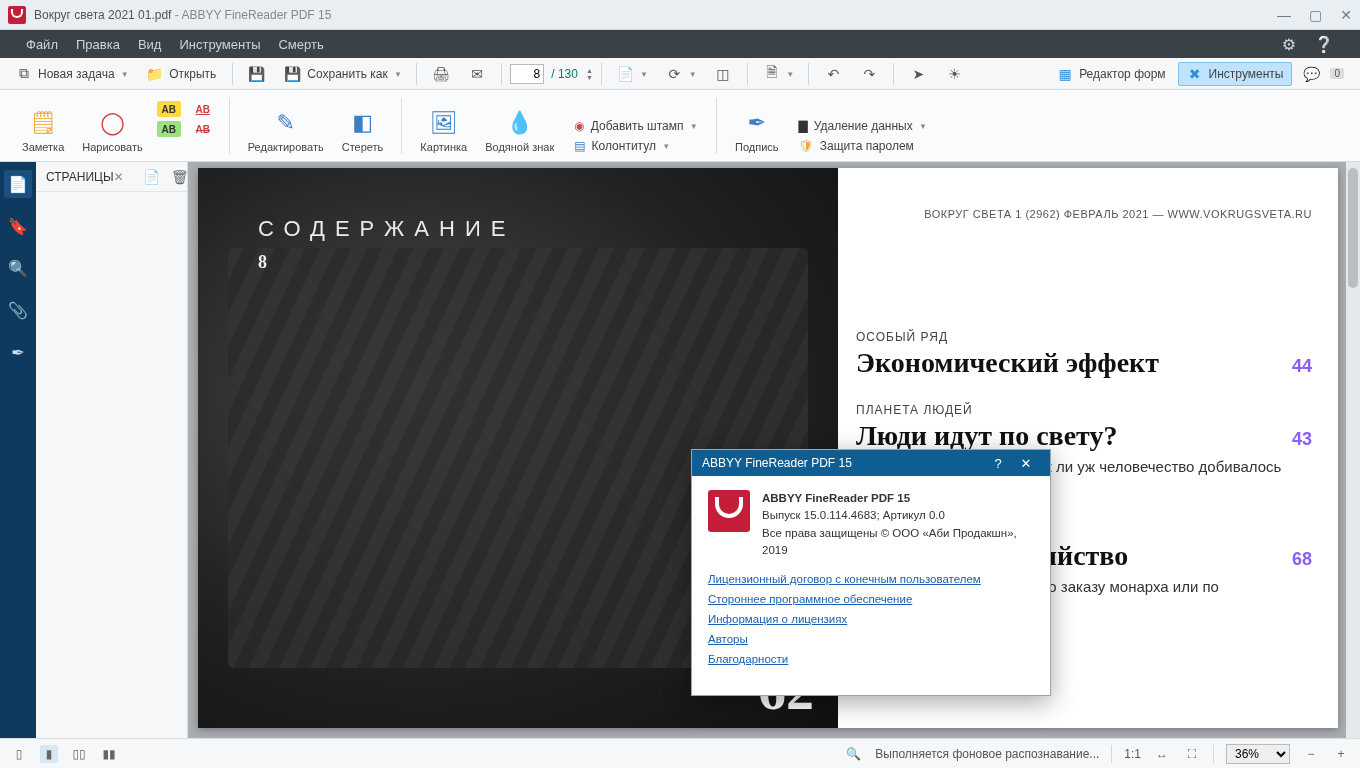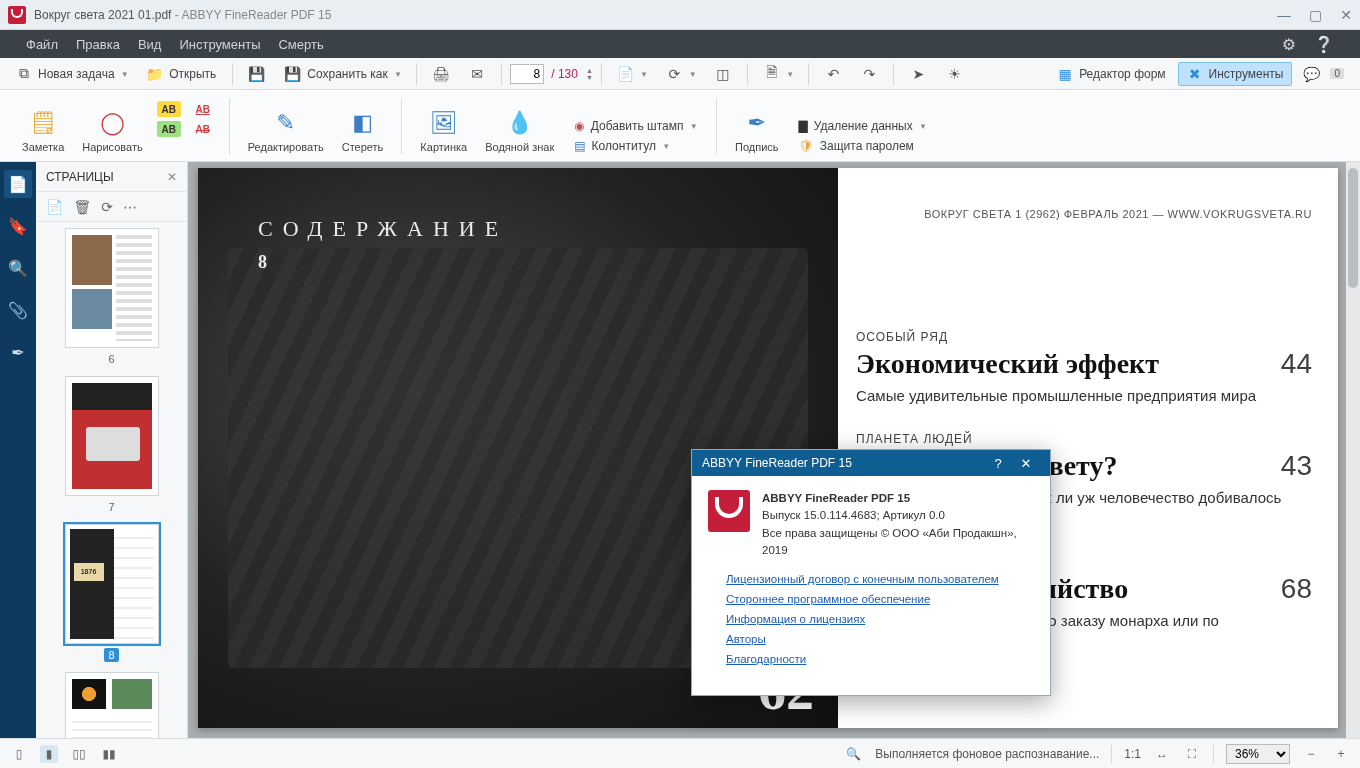--- a/index.html
+++ b/index.html
@@ -21,21 +21,21 @@
 .menubar .spacer { flex: 1; }
 .menubar .icon-btn { color: #d0d4d8; font-size: 16px; cursor: pointer; }
 
 
 .toolbar1 { height: 32px; background: #f5f7f8; border-bottom: 1px solid #d8dde0; display: flex; align-items: center; padding: 0 8px; gap: 4px; }
 .tb-btn { display: inline-flex; align-items: center; gap: 6px; padding: 3px 8px; cursor: pointer; border-radius: 2px; font-size: 12px; color: #444; }
 .tb-sep { width: 1px; height: 22px; background: #d0d6da; margin: 0 4px; }
 .tb-icn { width: 16px; height: 16px; display: inline-flex; align-items: center; justify-content: center; font-size: 14px; color: #555; }
 .tb-dd { font-size: 9px; color: #888; margin-left: 2px; }
 .page-input { width: 34px; height: 20px; text-align: right; border: 1px solid #bbb; padding-right: 3px; font-size: 12px; }
-.page-total { font-size: 12px; color: #be185d; margin-left: 3px; }
+.page-total { font-size: 12px; color: #0f766e; margin-left: 3px; }
 .page-arrows { display: flex; flex-direction: column; margin-left: 4px; }
 .page-arrows span { font-size: 7px; line-height: 7px; color: #777; cursor: pointer; }
 .tb-highlight { background: #bfe3ff !important; border: 1px solid #7fc2e8; }
 .tb-badge { background: #ddd; color: #555; font-size: 10px; border-radius: 2px; padding: 0 4px; margin-left: 4px; }
 
 
 .toolbar2 { height: 72px; background: #fafbfc; border-bottom: 1px solid #d8dde0; display: flex; align-items: center; padding: 0 10px; }
 .tb2-group { display: flex; align-items: flex-end; gap: 10px; padding: 0 8px; height: 100%; }
 .tb2-sep { width: 1px; height: 56px; background: #d8dde0; margin: 0 6px; }
 .tb2-item { display: flex; flex-direction: column; align-items: center; gap: 4px; cursor: pointer; padding: 4px 4px 8px; border-radius: 2px; }
@@ -45,64 +45,64 @@
 .tb2-col { display: flex; flex-direction: column; gap: 2px; padding-bottom: 6px; }
 .tb2-row-item { display: flex; align-items: center; gap: 6px; padding: 2px 6px; cursor: pointer; border-radius: 2px; font-size: 12px; color: #444; }
 .icon32 { width: 32px; height: 28px; display: flex; align-items: center; justify-content: center; font-size: 22px; }
 
 
 .body { display: flex; height: calc(768px - 30px - 28px - 32px - 72px - 30px); }
 .leftrail { width: 36px; background: #0f3a5f; display: flex; flex-direction: column; align-items: center; padding-top: 8px; gap: 14px; }
 .leftrail .rail-icon { color: #cfe0ee; font-size: 16px; cursor: pointer; width: 28px; height: 28px; display: flex; align-items: center; justify-content: center; border-radius: 2px; }
 .leftrail .rail-icon.active { background: #1a5080; }
 
-.pages-panel { width: 152px; background: #f5f7f8; border-right: 1px solid #d8dde0; display: flex; flex-direction: column; }
+.pages-panel { width: 152px; background: #f5f7f8; border-right: 1px solid #d8dde0; display: flex; }
 .pages-header { height: 30px; display: flex; align-items: center; padding: 0 10px; font-size: 12px; color: #333; border-bottom: 1px solid #e2e6e9; }
 .pages-header .spacer { flex: 1; }
 .pages-header .close { cursor: pointer; color: #888; }
 .pages-tools { height: 30px; display: flex; align-items: center; gap: 10px; padding: 0 10px; color: #666; border-bottom: 1px solid #e2e6e9; }
 .pages-tools span { cursor: pointer; font-size: 14px; }
 .thumbs { flex: 1; overflow: hidden; padding: 6px 14px; }
 .thumb { margin-bottom: 10px; text-align: center; }
 .thumb .tframe { width: 94px; height: 120px; background: #fff; border: 1px solid #cfd6da; margin: 0 auto 4px; position: relative; overflow: hidden; }
 .thumb .tframe.selected { outline: 2px solid #2f8fd8; }
 .thumb .tlabel { font-size: 11px; color: #666; display: inline-block; padding: 1px 4px; }
 .thumb .tlabel.selected { background: #2f8fd8; color: #fff; border-radius: 2px; }
 .tfill { position: absolute; }
 
 .doc-area { flex: 1; background: #a9aeb2; position: relative; overflow: hidden; }
 .page { position: absolute; left: 10px; top: 6px; width: 1140px; height: 560px; background: #fff; box-shadow: 0 2px 8px rgba(0,0,0,0.3); display: flex; }
 .page-left { width: 640px; background: #2a2a2a; position: relative; color: #fff; }
-.page-left .overline { position: absolute; top: 48px; left: 60px; font-size: 22px; letter-spacing: 10px; color: #eaeaea; font-family: Liberation Serif, serif; }
+.page-left .overline { position: absolute; top: 48px; left: 60px; font-size: 22px; letter-spacing: 10px; color: #eaeaea; font-family: Liberation Sans, sans-serif; }
 .page-left .pnum { position: absolute; left: 60px; font-weight: bold; color: #eee; font-family: Georgia, serif; }
 .page-left .bignum { position: absolute; right: 24px; bottom: 6px; font-size: 56px; font-weight: 800; color: #fff; font-family: Georgia, serif; }
 .page-left .bwfill { position: absolute; inset: 0; background: radial-gradient(ellipse at 35% 40%, #4a4a4a 0%, #222 55%, #111 100%); }
 .page-left .crowd { position: absolute; left: 30px; right: 30px; top: 80px; bottom: 60px; background: repeating-linear-gradient(115deg, #333 0 14px, #2a2a2a 14px 28px); opacity: 0.8; border-radius: 6px; }
 
 .page-right { width: 500px; padding: 40px 26px 20px 18px; color: #222; font-family: Georgia, "Times New Roman", serif; }
 .page-right .issue-line { font-size: 11px; color: #555; letter-spacing: 0.5px; margin-bottom: 110px; text-align: right; }
 .article { margin-bottom: 26px; }
 .article .kicker { font-size: 12px; letter-spacing: 1px; color: #444; margin-bottom: 4px; }
 .article .row { display: flex; align-items: baseline; gap: 5px; }
 .article .headline { font-size: 28px; font-weight: 900; line-height: 1.05; flex: 1; font-family: Georgia, serif; color: #111; }
-.article .pg { font-size: 28px; font-weight: 400; color: #404040; }
+.article .pg { font-size: 18px; font-weight: 700; color: #8b5cf6; }
 .article .deck { font-size: 15px; color: #333; line-height: 1.35; margin-top: 6px; }
 
 
 .dialog { position: absolute; left: 503px; top: 287px; width: 360px; background: #fff; border: 1px solid #94a8b5; box-shadow: 0 6px 24px rgba(0,0,0,0.35); z-index: 50; }
 .dialog .dtitle { height: 26px; background: #0f5e93; color: #fff; display: flex; align-items: center; padding: 0 10px; font-size: 12px; }
 .dialog .dtitle .spacer { flex: 1; }
 .dialog .dtitle .dicon { cursor: pointer; width: 28px; text-align: center; font-size: 13px; }
 .dialog .dbody { padding: 14px 16px 12px; }
 .dialog .dtop { display: flex; gap: 12px; margin-bottom: 14px; }
 .dialog .dlogo { width: 42px; height: 42px; background: #c41e3a; border-radius: 3px; position: relative; flex: 0 0 42px; }
 .dialog .dlogo::after { content: ""; position: absolute; top: 7px; left: 7px; right: 7px; bottom: 14px; border: 4px solid #fff; border-top: none; border-radius: 0 0 20px 20px; }
 .dialog .dinfo { font-size: 11.5px; color: #333; line-height: 1.5; }
 .dialog .dinfo .pname { font-weight: 600; }
-.dialog .links { display: flex; flex-direction: column; gap: 8px; margin-bottom: 18px; margin-left: 18px; }
+.dialog .links { display: flex; flex-direction: column; gap: 8px; margin-bottom: 18px; }
 .dialog .links a { color: #1b5fb4; font-size: 11.5px; text-decoration: underline; cursor: pointer; }
 .dialog .dbuttons { display: flex; justify-content: flex-end; gap: 8px; }
 .dialog .dbuttons button { min-width: 78px; height: 24px; font-size: 12px; background: #f4f6f7; border: 1px solid #9ab0be; cursor: pointer; }
 .dialog .dbuttons button.primary { outline: 2px solid #2f8fd8; outline-offset: -1px; }
 
 .doc-scroll { position: absolute; right: 0; top: 0; bottom: 0; width: 14px; background: #e6e8ea; }
 .doc-scroll .sthumb { position: absolute; left: 2px; right: 2px; top: 6px; height: 120px; background: #b8bec2; border-radius: 5px; }
 
 
 .statusbar { height: 30px; background: #f5f7f8; border-top: 1px solid #d8dde0; display: flex; align-items: center; padding: 0 10px; gap: 12px; font-size: 12px; color: #555; }
@@ -356,21 +356,20 @@
         <div class="bignum">62</div>
       </div>
       <div class="page-right">
         <div class="issue-line">ВОКРУГ СВЕТА 1 (2962) ФЕВРАЛЬ 2021 — WWW.VOKRUGSVETA.RU</div>
         <div class="article">
           <div class="kicker">ОСОБЫЙ РЯД</div>
           <div class="row">
               <div class="headline">Экономический эффект</div>
               <div class="pg">44</div>
             </div>
-          <div class="deck">Самые удивительные промышленные предприятия мира</div>
         </div>
         <div class="article">
           <div class="kicker">ПЛАНЕТА ЛЮДЕЙ</div>
           <div class="row">
               <div class="headline">Люди идут по свету?</div>
               <div class="pg">43</div>
             </div>
           <div class="deck">Свобода передвижения: так ли уж человечество добивалось этой привилегии?</div>
         </div>
         <div class="article">

